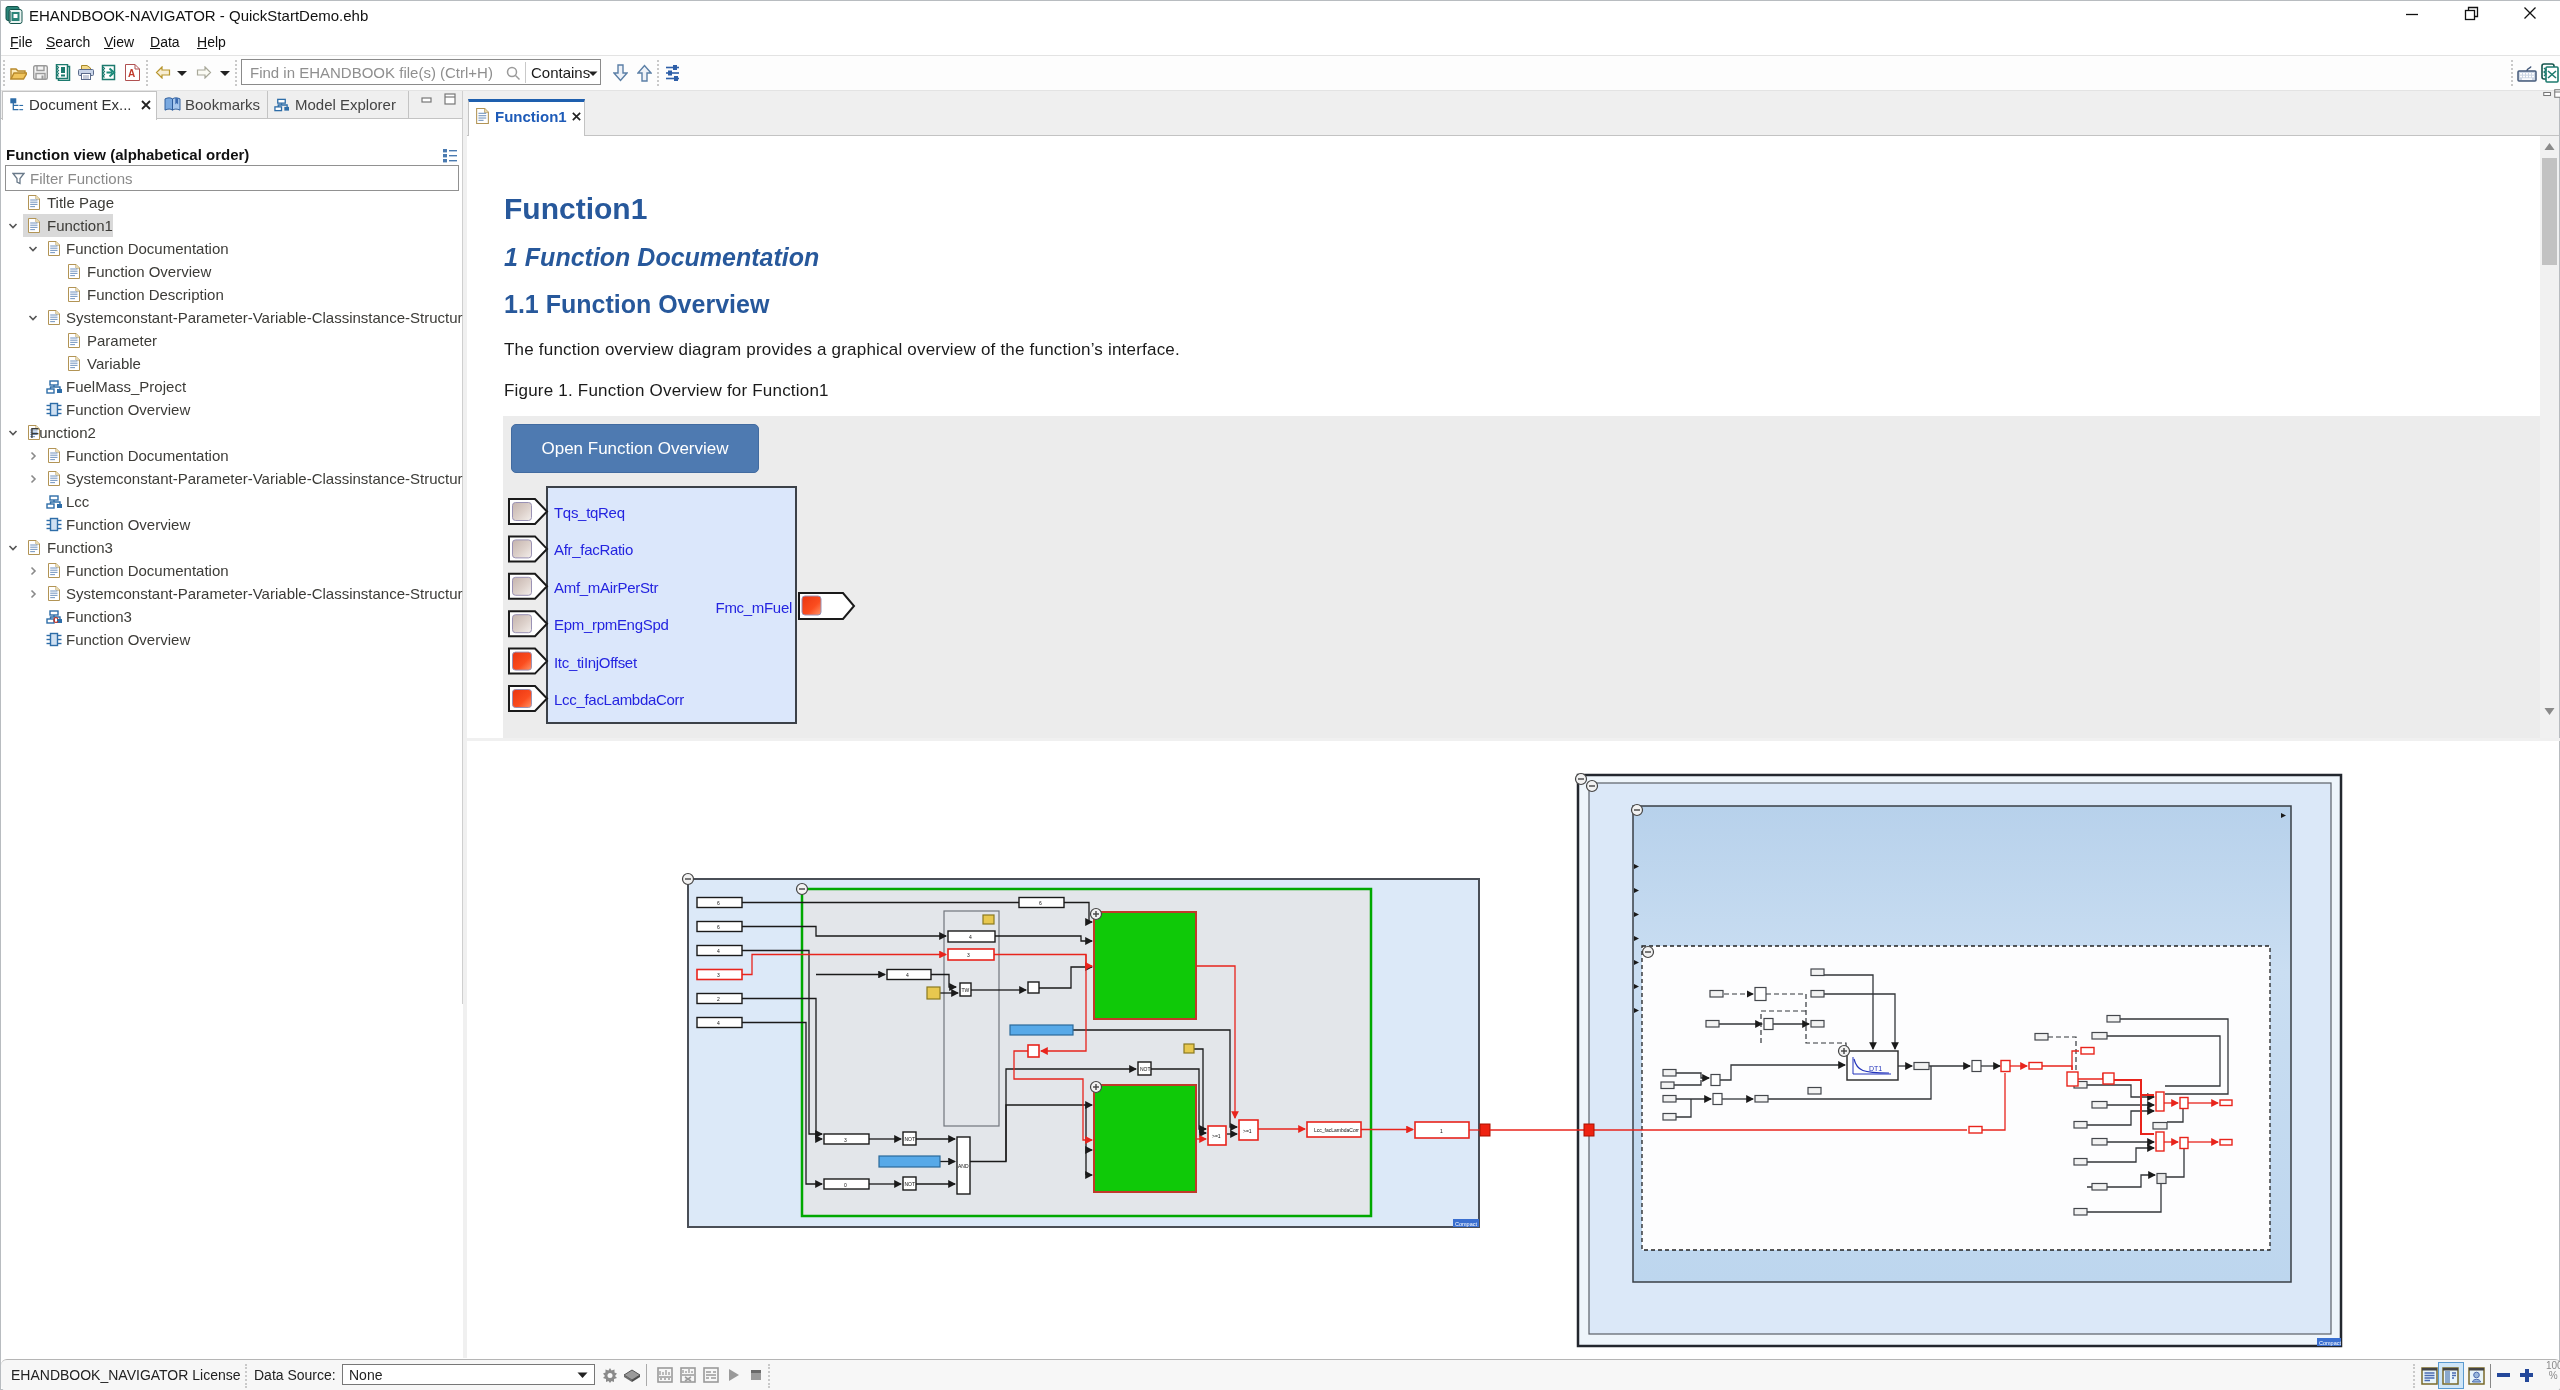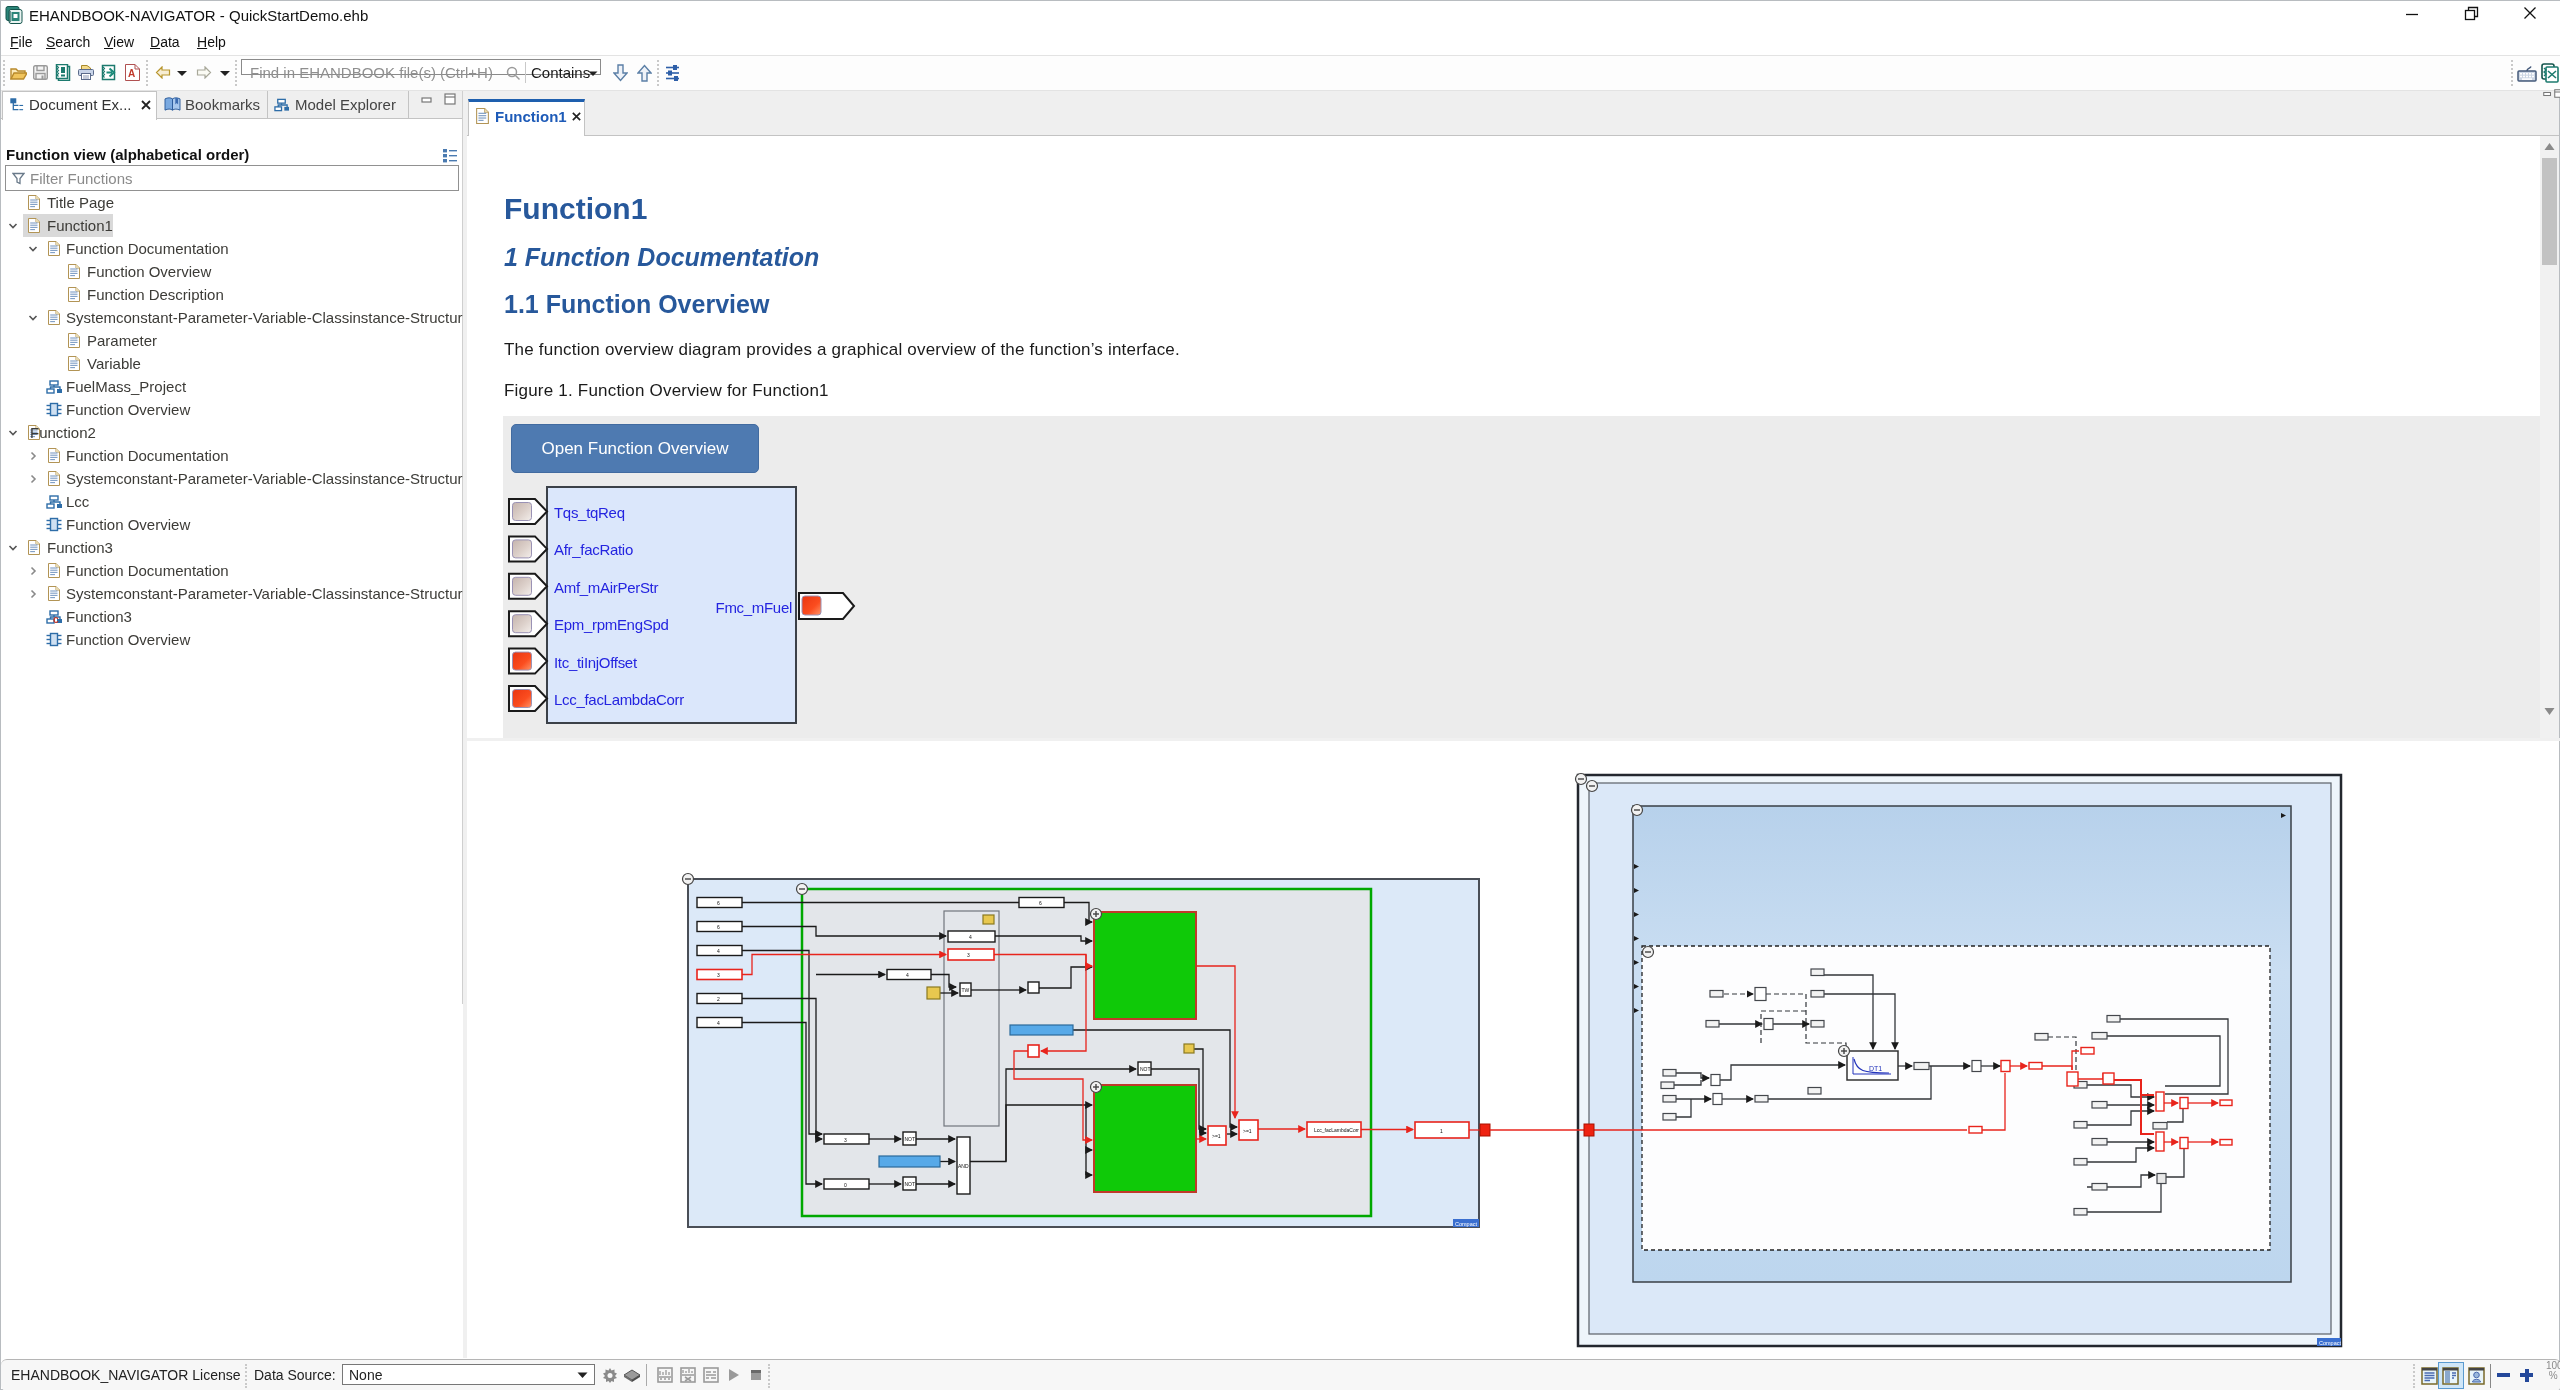--- a/index.html
+++ b/index.html
@@ -8,21 +8,21 @@
 #win{position:relative;width:2560px;height:1390px;background:#fff;border:1px solid #b8bcc0;}
 
 #titlebar{position:absolute;left:0;top:0;width:2560px;height:28px;background:#fff;}
 #title-text{position:absolute;left:28px;top:6px;font-size:15px;color:#111;}
 
 #menubar{position:absolute;left:0;top:28px;width:2560px;height:26px;background:#fff;font-size:14px;color:#111;}
 .menu-item{position:absolute;top:5px;}
 
 #toolbar{position:absolute;left:0;top:54px;width:2560px;height:36px;background:#fdfdfd;border-top:1px solid #e3e3e3;border-bottom:1px solid #e3e3e3;}
 .vsep{position:absolute;top:4px;height:26px;border-left:2px dotted #c9c9c9;}
-#searchbox{position:absolute;left:240px;top:3px;width:360px;height:16px;background:#fff;border:1px solid #8a8a8a;padding-left:7px;}
+#searchbox{position:absolute;left:240px;top:3px;width:360px;height:26px;background:#fff;border:1px solid #8a8a8a;padding-left:7px;}
 #searchbox .ph{position:absolute;left:8px;top:4px;font-size:15px;color:#8f8f8f;}
 #searchbox .contains{position:absolute;left:289px;top:4px;font-size:15px;color:#1a1a1a;}
 
 .tabstrip{position:absolute;background:#efefef;border-bottom:1px solid #c3c3c3;}
 .tab-active{position:absolute;background:#fff;border:1px solid #c3c3c3;border-bottom:none;}
 .tab-label{font-size:15px;font-weight:normal;color:#333;}
 
 #lpanel{position:absolute;left:0;top:90px;width:462px;height:913px;background:#fff;border-right:1px solid #cfcfcf;}
 #lpanel-tabs{position:absolute;left:0;top:0;width:461px;height:28px;background:#efefef;border-bottom:1px solid #c3c3c3;}
 #fv-title{position:absolute;left:5px;top:55px;font-size:15px;font-weight:bold;color:#111;}

